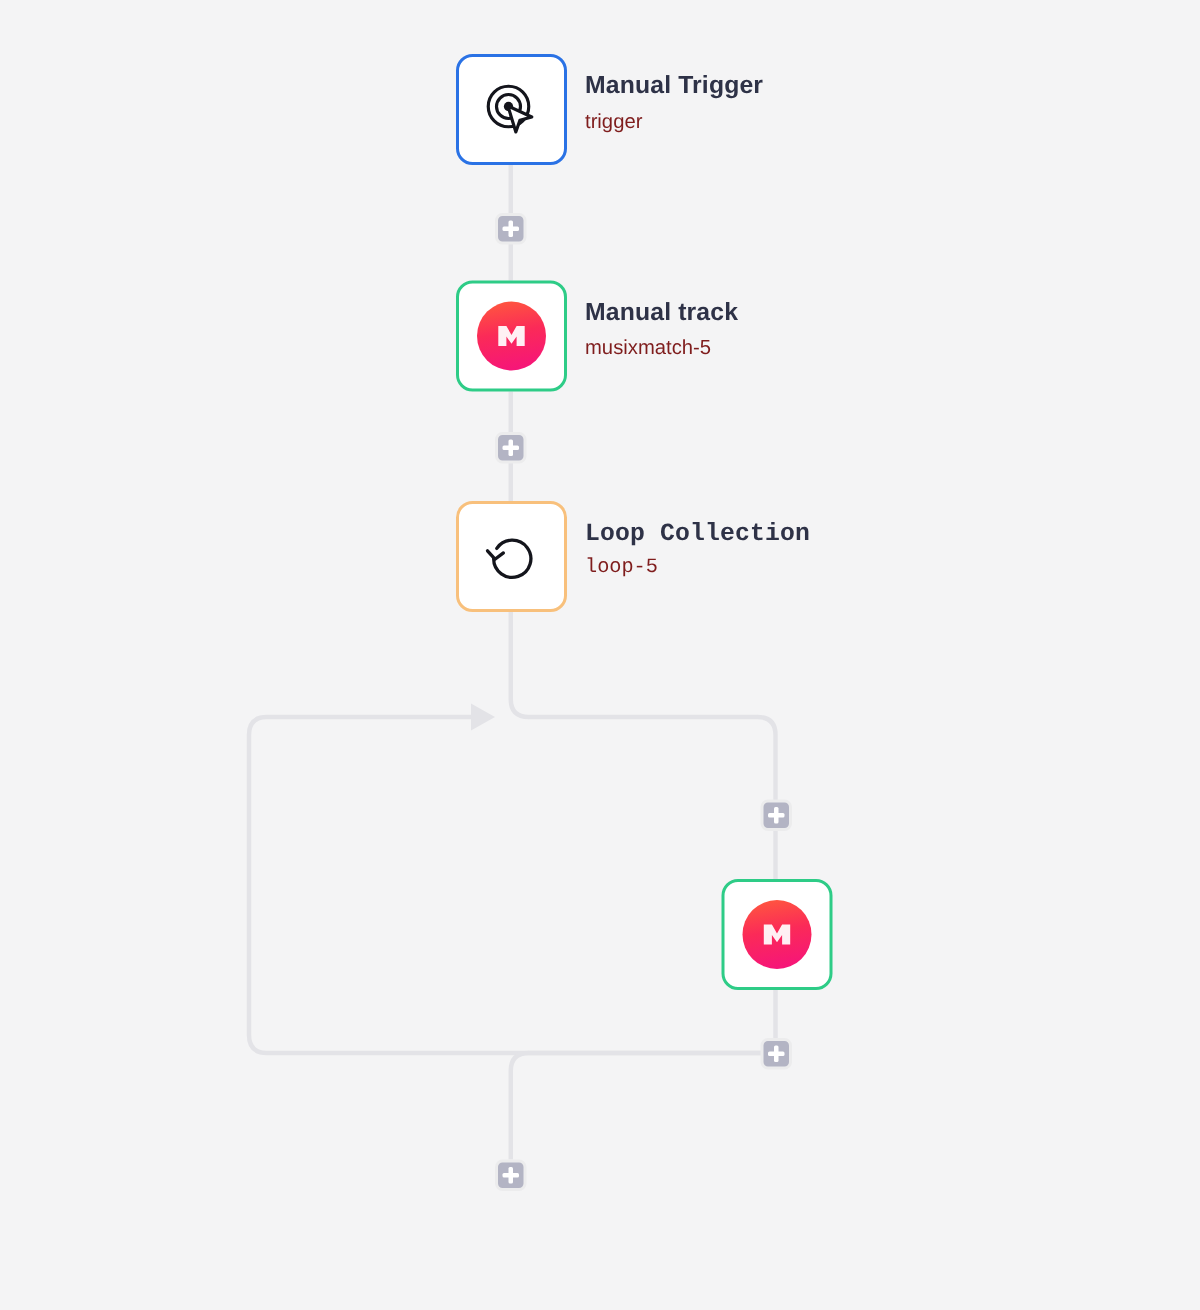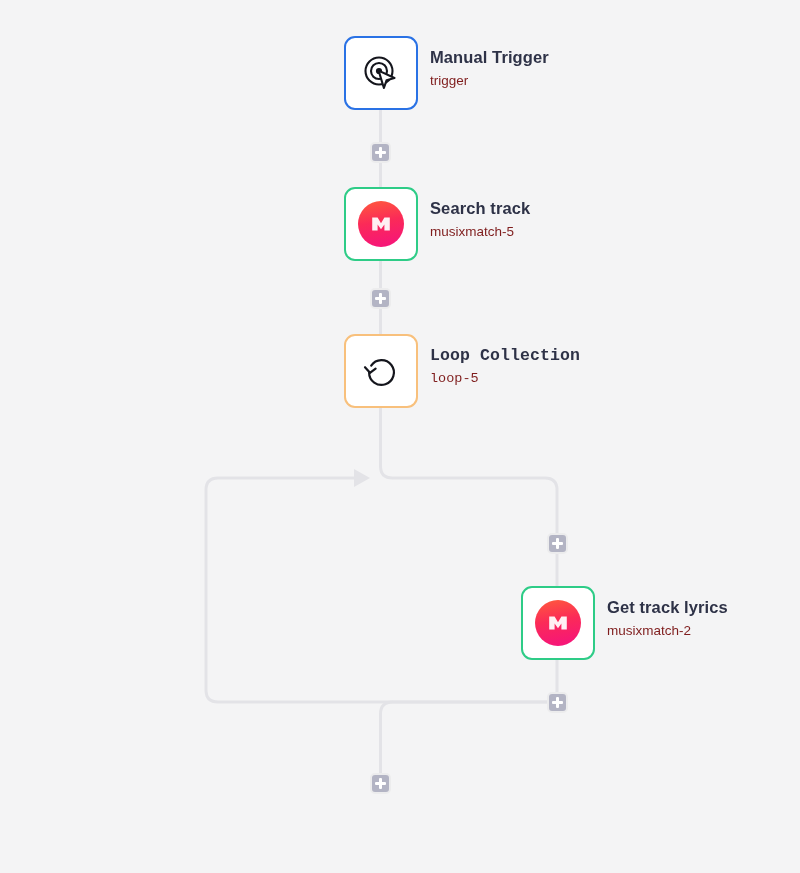--- a/index.html
+++ b/index.html
@@ -15,21 +15,20 @@
     font-family: "Liberation Sans", "DejaVu Sans", sans-serif;
     overflow: hidden;
     position: relative;
   }
 
   #canvas {
     position: relative;
     width: 692px;
     height: 873px;
     background: #f4f4f5;
-    margin-left: 40px;
   }
 
   
   #edges {
     position: absolute;
     left: 0;
     top: 0;
     width: 800px;
     height: 873px;
     pointer-events: none;
@@ -171,21 +170,21 @@
 
   <div class="node" style="left:304px; top:187px;">
     <div class="node-box border-green">
       <span class="mxm-wrap">
         <svg class="icon-svg" width="30" height="30" viewBox="0 0 30 30">
           <path d="M6.2,8.4 L11.6,8.4 L15,14.3 L18.4,8.4 L23.8,8.4 L23.8,21.6 L18.4,21.6 L18.4,15.4 L15,20.2 L11.6,15.4 L11.6,21.6 L6.2,21.6 Z" fill="#ffffff" opacity="0.93"></path>
         </svg>
       </span>
     </div>
     <div class="node-labels">
-      <div class="node-title">Search track</div>
+      <div class="node-title">Manual track</div>
       <div class="node-sub">musixmatch-5</div>
     </div>
   </div>
 
   <div class="node" style="left:304px; top:334px;font-family:Liberation Mono, monospace;">
     <div class="node-box border-orange">
       <span class="icon">
         <svg class="icon-svg" width="40" height="40" viewBox="0 0 40 40">
           <path d="M10.2,14.6 A12.4,12.4 0 1 1 8.1,21.4" fill="none" stroke="#14151c" stroke-width="2.2" stroke-linecap="round"></path>
           <path d="M4.0,16.2 L9.0,21.8 L14.6,17.6" fill="none" stroke="#14151c" stroke-width="2.2" stroke-linecap="round" stroke-linejoin="round"></path>
@@ -199,24 +198,20 @@
   </div>
 
   <div class="node" style="left:481px; top:586px;">
     <div class="node-box border-green">
       <span class="mxm-wrap">
         <svg class="icon-svg" width="30" height="30" viewBox="0 0 30 30">
           <path d="M6.2,8.4 L11.6,8.4 L15,14.3 L18.4,8.4 L23.8,8.4 L23.8,21.6 L18.4,21.6 L18.4,15.4 L15,20.2 L11.6,15.4 L11.6,21.6 L6.2,21.6 Z" fill="#ffffff" opacity="0.93"></path>
         </svg>
       </span>
     </div>
-    <div class="node-labels">
-      <div class="node-title">Get track lyrics</div>
-      <div class="node-sub">musixmatch-2</div>
-    </div>
   </div>
 
   <div class="plus-btn" style="left:330px; top:142px;">
     <span class="bar-h"></span>
     <span class="bar-v"></span>
   </div>
 
   <div class="plus-btn" style="left:330px; top:288px;">
     <span class="bar-h"></span>
     <span class="bar-v"></span>

